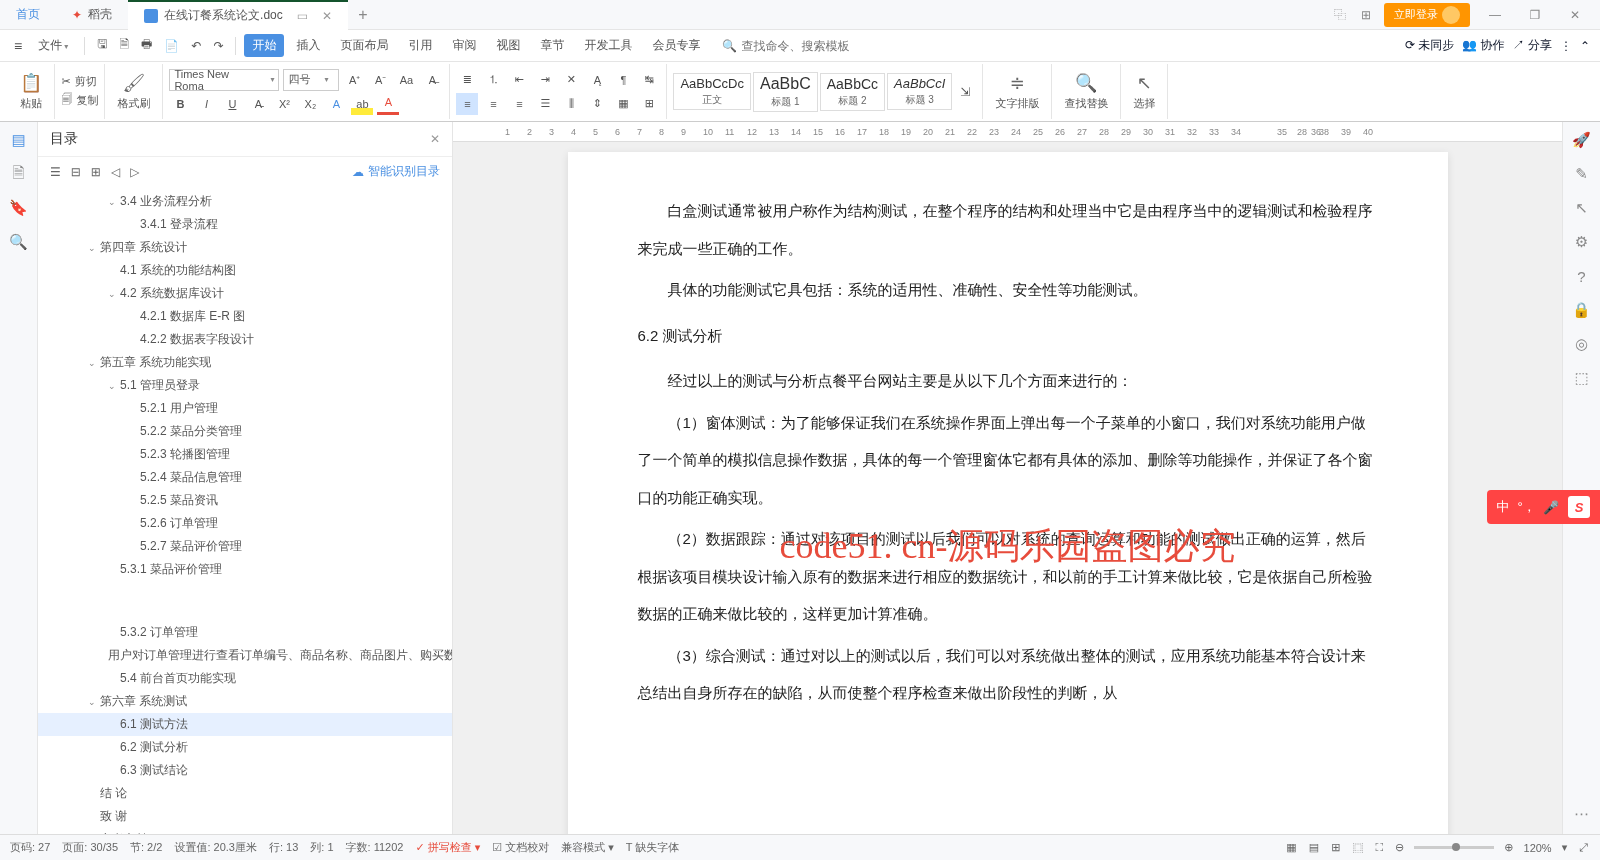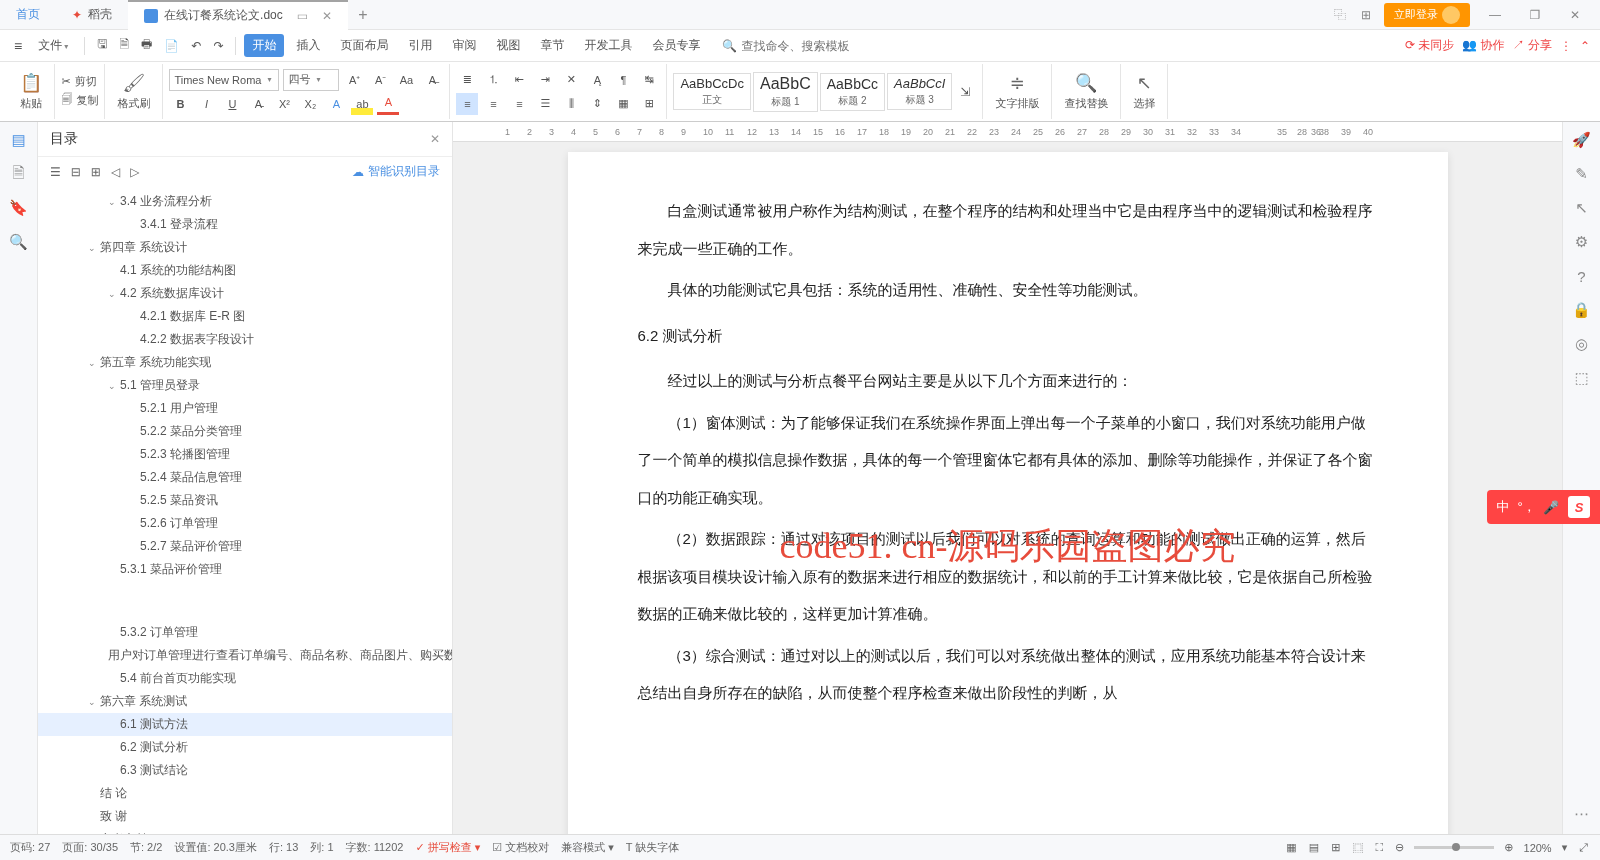--- a/index.html
+++ b/index.html
@@ -1,44 +1,44 @@
 <!DOCTYPE html>
 <html><head>
 <meta charset="utf-8">
 <style>
 *{margin:0;padding:0;box-sizing:border-box;font-family:"Microsoft YaHei",sans-serif}
 body{background:#fff;font-size:12px;color:#333;overflow:hidden}
 .titlebar{height:30px;background:#f7f8fa;display:flex;align-items:center;border-bottom:1px solid #e5e5e5}
 .tab{height:30px;padding:0 16px;display:flex;align-items:center;gap:6px;cursor:pointer;font-size:12px;color:#555}
-.tab.active{background:#fff;border-top:2px solid #a3a3a3}
+.tab.active{background:#fff;border-top:2px solid #14532d}
 .tab-home{color:#4a90e2;font-weight:500}
 .tab-dk{color:#e74c3c}
 .doc-icon{width:14px;height:14px;background:#4a90e2;border-radius:2px;display:inline-block}
 .tab-close{color:#999;margin-left:8px}
 .tab-add{padding:0 10px;color:#888;font-size:16px}
 .titlebar-right{margin-left:auto;display:flex;align-items:center;gap:10px;padding-right:10px}
 .tr-icon{width:16px;height:16px;display:flex;align-items:center;justify-content:center;color:#888;cursor:pointer}
 .login-btn{background:#ff9500;color:#fff;padding:3px 10px;border-radius:3px;font-size:11px;display:flex;align-items:center;gap:4px}
 .avatar{width:18px;height:18px;background:#ffc864;border-radius:50%}
 .win-btn{width:30px;text-align:center;color:#888;cursor:pointer}
 .menubar{height:32px;display:flex;align-items:center;padding:0 10px;gap:4px;border-bottom:1px solid #e5e5e5;font-size:12px}
 .menu-icon{padding:0 4px;color:#555;cursor:pointer;display:flex;align-items:center}
 .hamburger{font-size:14px}
 .menu-sep{width:1px;height:18px;background:#ddd;margin:0 4px}
 .menu-item{padding:3px 8px;color:#555;cursor:pointer}
 .menu-item.active{background:#4a90e2;color:#fff;border-radius:3px}
-.menubar-right{margin-left:auto;display:flex;align-items:center;gap:8px;color:#ef4444}
+.menubar-right{margin-left:auto;display:flex;align-items:center;gap:8px;color:#0f172a}
 .search-box{display:flex;align-items:center;gap:4px;color:#999;margin-left:10px}
 .search-input{border:none;outline:none;font-size:12px;width:140px;background:transparent}
 .ribbon{height:60px;display:flex;align-items:stretch;border-bottom:1px solid #ccc;padding:2px 8px}
 .rgrp{display:flex;flex-direction:column;justify-content:center;padding:0 6px;border-right:1px solid #e5e5e5;gap:2px}
 .rbig{display:flex;flex-direction:column;align-items:center;justify-content:center;padding:0 6px;font-size:11px;color:#555;cursor:pointer;gap:2px}
 .ricon{font-size:18px;color:#666}
 .rrow{display:flex;align-items:center;gap:4px;font-size:11px;color:#555}
-.font-sel{border:1px solid #ccc;height:22px;padding:0 4px;font-size:11px;display:flex;align-items:center;gap:4px;background:#fff}
+.font-sel{border:1px solid #ccc;height:22px;padding:0 4px;font-size:11px;display:flex;align-items:center;gap:12px;background:#fff}
 .fmt-btn{width:22px;height:22px;display:flex;align-items:center;justify-content:center;cursor:pointer;color:#555}
 .style-box{border:1px solid #ddd;padding:2px 6px;font-size:10px;text-align:center;cursor:pointer;min-width:58px}
 .style-box .preview{font-size:13px;color:#333}
 .style-box .label{font-size:10px;color:#666;margin-top:2px}
 .main{display:flex;height:calc(100vh - 148px)}
 .leftbar{width:38px;background:#f7f8fa;border-right:1px solid #e5e5e5;display:flex;flex-direction:column;align-items:center;padding-top:8px;gap:14px}
 .lb-icon{width:20px;height:20px;display:flex;align-items:center;justify-content:center;color:#888;cursor:pointer;font-size:15px}
 .toc-panel{width:415px;border-right:1px solid #e5e5e5;display:flex;flex-direction:column;background:#fff}
 .toc-header{padding:8px 12px;display:flex;align-items:center;justify-content:space-between;border-bottom:1px solid #eee}
 .toc-title{font-size:14px;font-weight:500}

